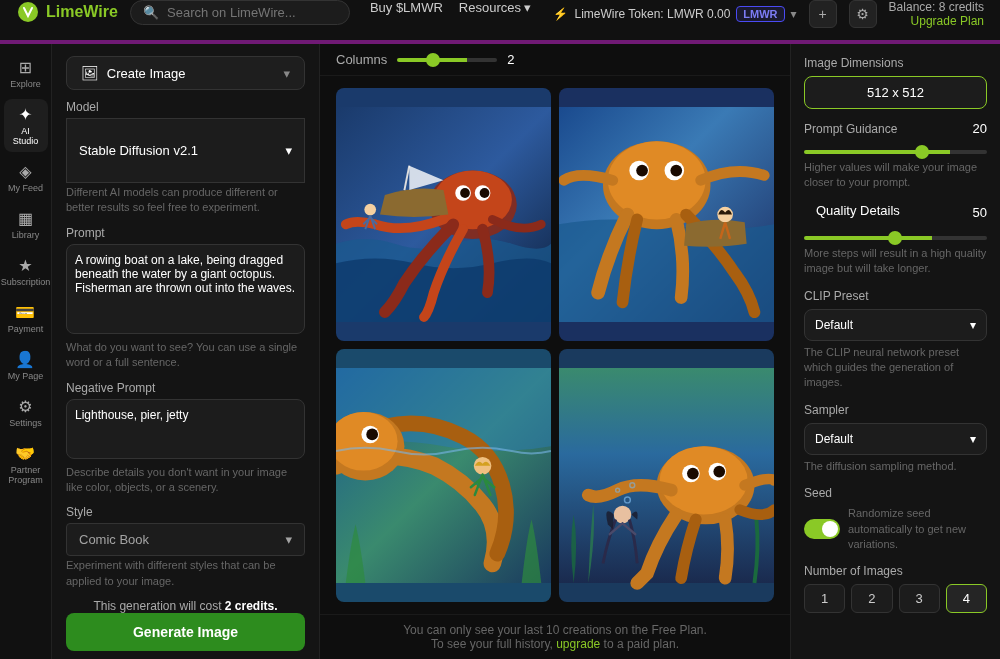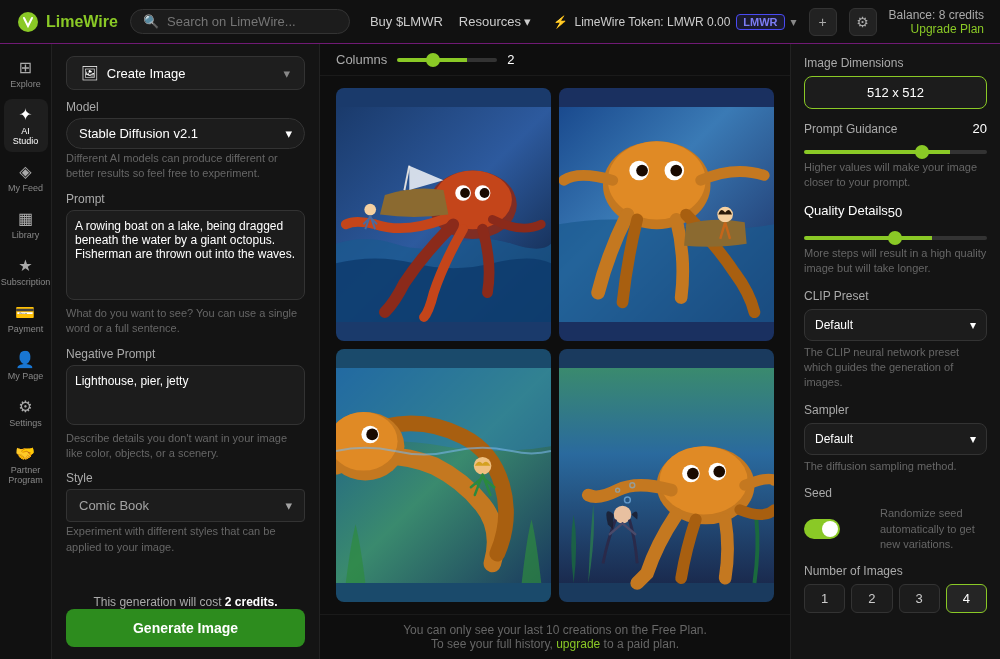--- a/index.html
+++ b/index.html
@@ -1,19 +1,19 @@
 <!DOCTYPE html>
 <html><head>
   <meta charset="utf-8">
   <style>
     * { box-sizing: border-box; margin: 0; padding: 0; }
     body { font-family: -apple-system, BlinkMacSystemFont, 'Segoe UI', sans-serif; background: #0e0e0e; color: #fff; height: 659px; width: 1000px; overflow: hidden; display: flex; flex-direction: column; }
 
     
-    .topnav { display: flex; align-items: center; background: #111; border-bottom: 1px solid #701a75; padding: 0 16px; height: 44px; gap: 12px; flex-shrink: 0; }
+    .topnav { display: flex; align-items: flex-start; background: #111; border-bottom: 4px solid #701a75; padding: 0 16px; height: 44px; gap: 12px; flex-shrink: 0; }
     .logo { display: flex; align-items: center; gap: 6px; font-weight: 700; font-size: 16px; color: #8ac926; }
     .logo-icon { width: 24px; height: 24px; }
     .search-bar { display: flex; align-items: center; background: #1c1c1c; border: 1px solid #333; border-radius: 20px; padding: 4px 12px; gap: 8px; flex: 0 0 220px; }
     .search-bar input { background: none; border: none; outline: none; color: #fdba74; font-size: 13px; width: 160px; }
     .nav-links { display: flex; align-items: center; gap: 16px; margin-left: 8px; }
     .nav-link { color: #ccc; font-size: 13px; cursor: pointer; display: flex; align-items: center; gap: 3px; }
     .nav-right { margin-left: auto; display: flex; align-items: center; gap: 12px; }
     .token-badge { display: flex; align-items: center; gap: 6px; font-size: 12px; color: #ccc; }
     .lmwr-badge { background: #1a1a2e; border: 1px solid #4a4af4; color: #7c7cf4; border-radius: 4px; padding: 1px 6px; font-size: 11px; font-weight: 700; }
     .icon-btn { width: 28px; height: 28px; background: #222; border: 1px solid #333; border-radius: 6px; display: flex; align-items: center; justify-content: center; cursor: pointer; color: #aaa; font-size: 14px; }
@@ -29,21 +29,21 @@
     .icon-nav-item:hover, .icon-nav-item.active { background: #1e1e1e; }
     .icon-nav-item .icon { font-size: 16px; color: #aaa; }
     .icon-nav-item .label { font-size: 9px; color: #888; text-align: center; }
     .icon-nav-item.active .icon, .icon-nav-item.active .label { color: #fff; }
 
     
     .left-panel { width: 268px; background: #141414; border-right: 1px solid #222; padding: 12px 14px; overflow-y: auto; flex-shrink: 0; display: flex; flex-direction: column; gap: 10px; }
     .create-btn { display: flex; align-items: center; gap: 8px; background: #1e1e1e; border: 1px solid #333; border-radius: 8px; padding: 8px 14px; cursor: pointer; font-size: 13px; color: #fff; }
     .create-btn .chevron { margin-left: auto; color: #888; }
     .section-label { font-size: 12px; color: #aaa; margin-bottom: 4px; }
-    .model-select { display: flex; align-items: center; justify-content: space-between; background: #1c1c1c; border: 1px solid #333; border-radius: 16px; padding: 7px 12px; cursor: pointer; font-size: 13px; color: #fff; }
+    .model-select { display: flex; align-items: center; justify-content: space-between; background: #1c1c1c; border: 1px solid #333; border-radius: 0; padding: 24px 12px; cursor: pointer; font-size: 13px; color: #fff; }
     .model-hint { font-size: 11px; color: #666; line-height: 1.4; margin-top: 2px; }
     .prompt-textarea { width: 100%; background: #1c1c1c; border: 1px solid #333; border-radius: 8px; color: #fff; font-size: 12px; padding: 8px; resize: none; outline: none; height: 90px; font-family: inherit; }
     .prompt-hint { font-size: 11px; color: #666; line-height: 1.4; margin-top: 2px; }
     .neg-textarea { width: 100%; background: #1c1c1c; border: 1px solid #333; border-radius: 8px; color: #fff; font-size: 12px; padding: 8px; resize: none; outline: none; height: 60px; font-family: inherit; }
     .style-select { display: flex; align-items: flex-end; justify-content: space-between; background: #1c1c1c; border: 1px solid #333; border-radius: 4px; padding: 8px 12px; cursor: pointer; font-size: 13px; color: #a3a3a3; }
     .style-hint { font-size: 11px; color: #666; line-height: 1.4; margin-top: 2px; }
     .cost-text { font-size: 12px; color: #aaa; text-align: center; }
     .cost-text strong { color: #fff; }
     .generate-btn { width: 100%; background: #2d8c1e; border: none; border-radius: 8px; color: #fff; font-size: 14px; font-weight: 600; padding: 11px; cursor: pointer; }
 
@@ -71,21 +71,21 @@
     .right-slider.quality { background: linear-gradient(to right, #8ac926 70%, #333 70%); }
     .right-slider::-webkit-slider-thumb { -webkit-appearance: none; width: 14px; height: 14px; border-radius: 50%; background: #8ac926; cursor: pointer; }
     .slider-hint { font-size: 11px; color: #666; line-height: 1.4; margin-top: 2px; }
     .dropdown-select { display: flex; align-items: center; justify-content: space-between; background: #1c1c1c; border: 1px solid #333; border-radius: 8px; padding: 8px 10px; cursor: pointer; font-size: 12px; color: #fff; width: 100%; }
     .dropdown-hint { font-size: 11px; color: #666; line-height: 1.4; margin-top: 4px; }
 
     
     .seed-row { display: flex; align-items: center; gap: 8px; }
     .toggle { width: 36px; height: 20px; background: #8ac926; border-radius: 10px; position: relative; cursor: pointer; flex-shrink: 0; }
     .toggle-knob { width: 16px; height: 16px; background: #fff; border-radius: 50%; position: absolute; top: 2px; left: 18px; transition: left 0.2s; }
-    .seed-hint { font-size: 11px; color: #666; line-height: 1.4; margin-left: 32px; }
+    .seed-hint { font-size: 11px; color: #666; line-height: 1.4; }
 
     
     .num-images-row { display: flex; gap: 6px; }
     .num-btn { flex: 1; background: #1c1c1c; border: 1px solid #333; border-radius: 6px; color: #ccc; font-size: 13px; padding: 6px 0; text-align: center; cursor: pointer; }
     .num-btn.active { background: #1c1c1c; border: 1px solid #555; color: #fff; }
 
     
     .scene-svg { width: 100%; height: 100%; }
 
     .quality-details-label { font-size: 13px; color: #fff; font-weight: 500; margin-bottom: 4px; }
@@ -397,21 +397,21 @@
     <div>
       <div style="display:flex;justify-content:space-between;align-items:flex-end;margin-bottom:4px;">
         <span class="right-section-label" style="margin-bottom:0;">Prompt Guidance</span>
         <span class="slider-val">20</span>
       </div>
       <input type="range" class="right-slider guidance" min="1" max="30" value="20" style="">
       <div class="slider-hint">Higher values will make your image closer to your prompt.</div>
     </div>
 
     <div>
-      <div style="display:flex;align-items:center;margin-bottom:4px;">
+      <div style="display:flex;justify-content:space-between;align-items:center;margin-bottom:4px;margin-left:12px;">
         <span class="quality-details-label">Quality Details</span>
         <span class="slider-val">50</span>
       </div>
       <input type="range" class="right-slider quality" min="1" max="100" value="50" style="">
       <div class="slider-hint">More steps will result in a high quality image but will take longer.</div>
     </div>
 
     <div>
       <div class="right-section-label">CLIP Preset</div>
       <div class="dropdown-select">

